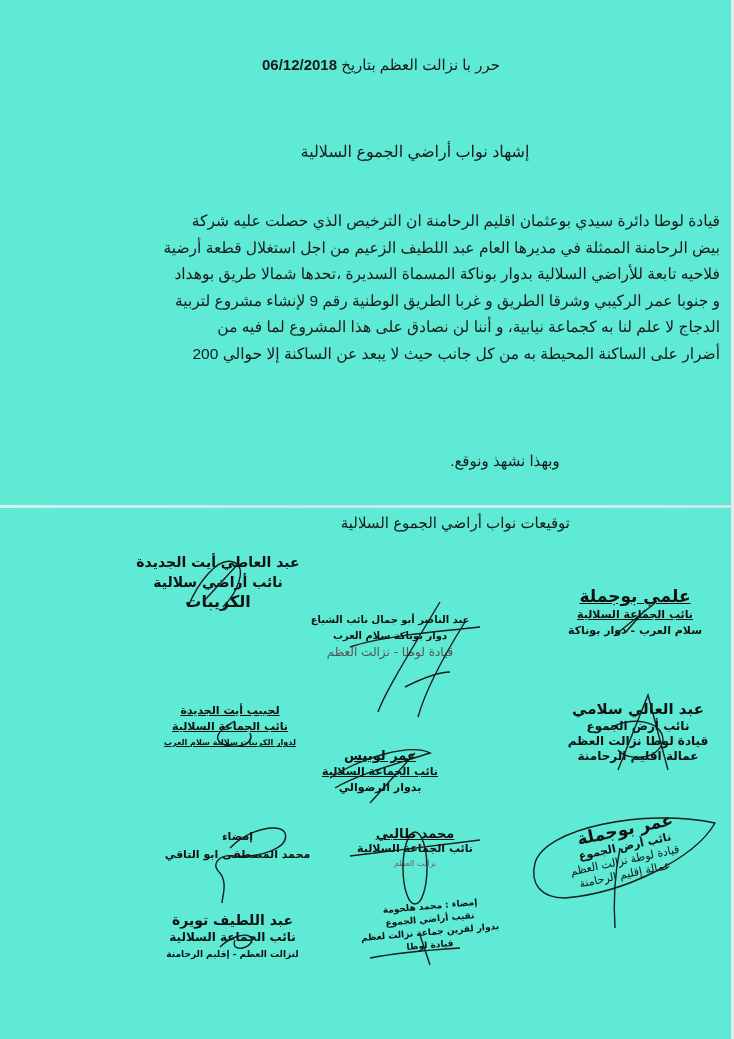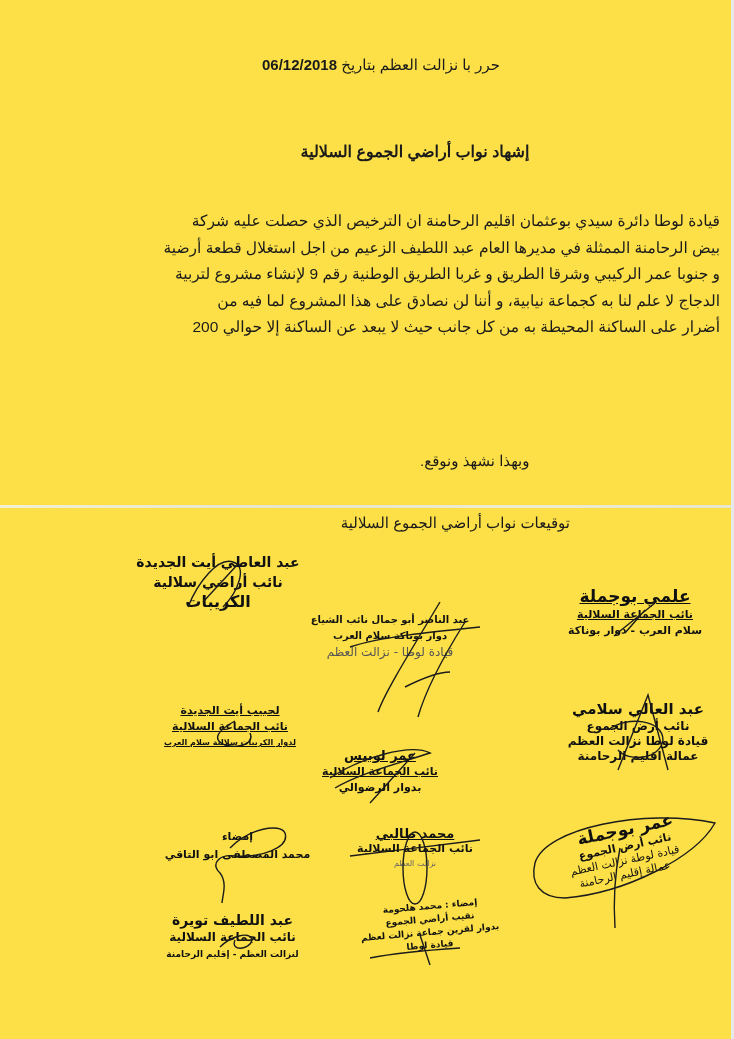--- a/index.html
+++ b/index.html
@@ -1,31 +1,31 @@
 <!DOCTYPE html>
 <html><head>
   <meta charset="utf-8">
   <style>
     html, body { margin:0; padding:0; }
     body { width:734px; height:1039px; background:#fdfdfd; position:relative; overflow:hidden;
       font-family:"DejaVu Sans", sans-serif; color:#1a1a1a; }
-    .page { position:absolute; inset:0; background:#fde047; }
+    .page { position:absolute; inset:0; background:#5eead4; }
     .edge { position:absolute; right:0; top:0; width:3px; height:100%; background:#e6e8ea; }
     .fold { position:absolute; left:0; width:734px; top:505px; height:3px;
       background:linear-gradient(90deg,#f2f3f5,#e2e5ea 40%,#eceef1 70%,#e4e7eb); opacity:.8; }
     .rtl { direction:rtl; unicode-bidi:plaintext; }
     .dateline { position:absolute; top:56px; left:180px; width:320px; text-align:right; font-size:15px;
       font-family:"Liberation Sans", sans-serif; }
     .dateline b { font-weight:bold; }
     .title { position:absolute; top:142px; left:270px; width:290px; text-align:center; font-size:16px;
-      font-family:"Liberation Sans", sans-serif;font-weight:bold; }
+      font-family:"Liberation Sans", sans-serif; }
     .body-text { position:absolute; top:208px; left:100px; width:620px; font-size:15.5px; line-height:26.6px;
       text-align:right; font-family:"Liberation Sans", sans-serif; }
     .body-text .ln { display:block; white-space:nowrap; }
-    .closing { position:absolute; top:452px; left:420px; width:170px; text-align:left; font-size:15px;
+    .closing { position:absolute; top:452px; left:420px; width:170px; text-align:center; font-size:15px;
       font-family:"Liberation Sans", sans-serif; }
     .sig-title { position:absolute; top:514px; left:270px; width:300px; text-align:right; font-size:15px;
       font-family:"Liberation Sans", sans-serif; }
     .sig { position:absolute; text-align:center; font-family:"DejaVu Sans", sans-serif; font-weight:bold; color:#111; }
     .sig .l { display:block; white-space:nowrap; }
     .sig svg { position:absolute; left:0; top:0; overflow:visible; pointer-events:none; }
     .stroke { fill:none; stroke:#1b1b1b; stroke-width:1.4; }
   </style>
 </head>
 <body>
@@ -37,20 +37,21 @@
   <div class="dateline rtl">
     <span>حرر با نزالت العظم بتاريخ</span>
     <b>06/12/2018</b>
   </div>
 
   <div class="title rtl">إشهاد نواب أراضي الجموع السلالية</div>
 
   <div class="body-text rtl">
     <span class="ln">قيادة لوطا دائرة سيدي بوعثمان اقليم الرحامنة ان الترخيص الذي حصلت عليه شركة</span>
     <span class="ln">بيض الرحامنة الممثلة في مديرها العام عبد اللطيف الزعيم من اجل استغلال قطعة  أرضية</span>
+    <span class="ln">فلاحيه تابعة للأراضي السلالية بدوار بوناكة المسماة السديرة ،تحدها شمالا طريق بوهداد</span>
     <span class="ln">و جنوبا عمر الركيبي وشرقا الطريق و غربا الطريق الوطنية رقم 9 لإنشاء مشروع لتربية</span>
     <span class="ln">الدجاج لا علم لنا به كجماعة نيابية، و أننا لن نصادق على هذا المشروع لما فيه من</span>
     <span class="ln">أضرار على الساكنة المحيطة به من كل جانب حيث لا يبعد عن الساكنة إلا حوالي 200</span>
   </div>
 
   <div class="closing rtl">وبهذا نشهذ ونوقع.</div>
 
   <div class="sig-title rtl">توقيعات نواب أراضي الجموع السلالية</div>
 
   <div class="sig rtl" style="left:128px;top:552px;width:180px;font-size:14px;line-height:20px;">

